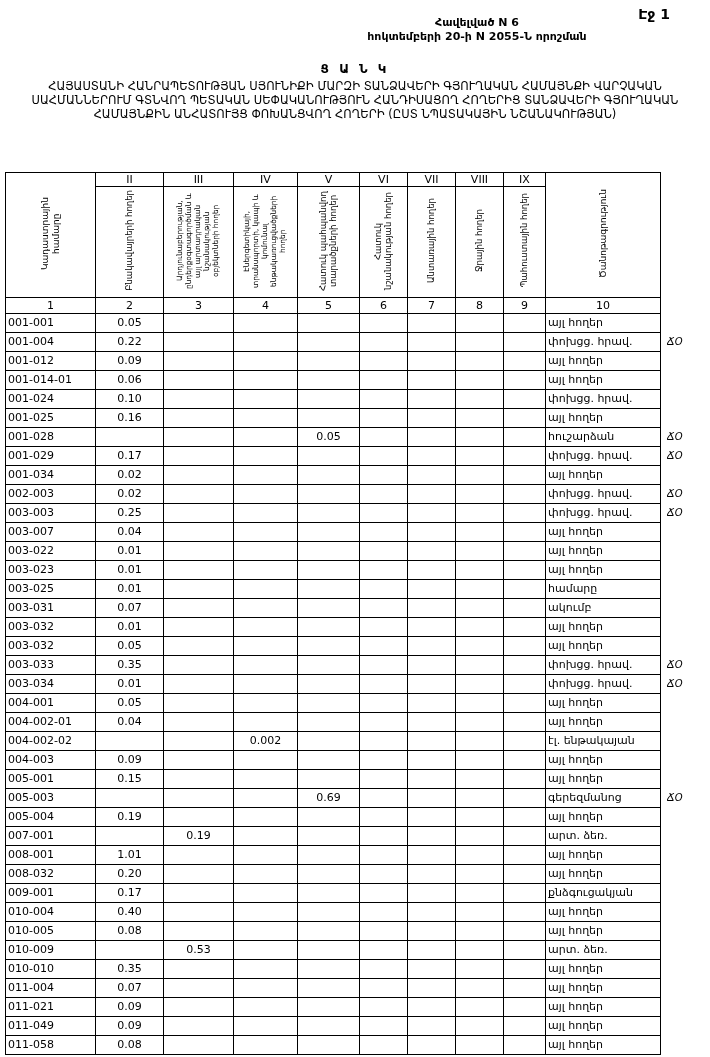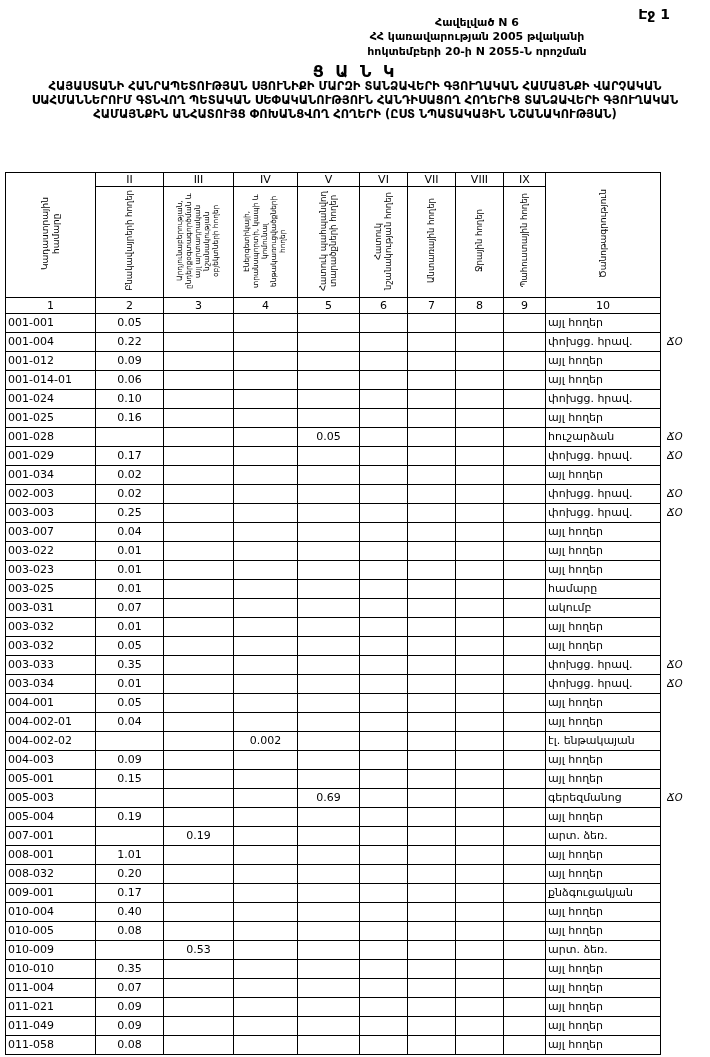--- a/index.html
+++ b/index.html
@@ -8,25 +8,25 @@
     background:#ffffff;color:#000;
     font-family:"DejaVu Sans", sans-serif;
   }
   .page-label{position:absolute;top:6px;right:40px;font-size:14px;font-weight:bold;}
   .appendix{
     position:absolute;top:16px;left:327px;width:300px;
     text-align:center;font-size:11px;font-weight:bold;line-height:1.3;
   }
   .doc-title{
     position:absolute;top:62px;left:0;width:100%;text-align:center;
-    font-size:16px;font-weight:bold;letter-spacing:3px;
+    font-size:12px;font-weight:bold;letter-spacing:3px;
   }
   .doc-subtitle{
     position:absolute;top:79px;left:12px;width:686px;text-align:center;
-    font-size:11.5px;font-weight:bold;line-height:1.22;
+    font-size:11.5px;font-weight:normal;line-height:1.22;
   }
   table#land-table{
     position:absolute;top:172px;left:5px;
     border-collapse:collapse;table-layout:fixed;
   }
   #land-table td{
     border:1px solid #000;font-size:11px;padding:0 2px;
     overflow:hidden;white-space:nowrap;
   }
   td.roman{height:13px;line-height:13px;text-align:center;font-size:9px;padding:0;margin-top:47px;}
@@ -46,21 +46,20 @@
   #land-table td.mark-cell{border:none;padding:0 0 0 6px;font-size:10px;font-style:italic;margin-top:20px;}
 </style>
 </head>
 <body>
 
 <div class="page">
   <div class="page-label">Էջ 1</div>
 
   <div class="appendix">
     <div>Հավելված N 6</div>
-    <div>ՀՀ կառավարության 2005 թվականի</div>
     <div>հոկտեմբերի 20-ի N 2055-Ն որոշման</div>
   </div>
 
   <div class="doc-title">Ց Ա Ն Կ</div>
   <div class="doc-subtitle">ՀԱՅԱՍՏԱՆԻ ՀԱՆՐԱՊԵՏՈՒԹՅԱՆ ՍՅՈՒՆԻՔԻ ՄԱՐԶԻ ՏԱՆՁԱՎԵՐԻ ԳՅՈՒՂԱԿԱՆ ՀԱՄԱՅՆՔԻ ՎԱՐՉԱԿԱՆ ՍԱՀՄԱՆՆԵՐՈՒՄ ԳՏՆՎՈՂ ՊԵՏԱԿԱՆ ՍԵՓԱԿԱՆՈՒԹՅՈՒՆ ՀԱՆԴԻՍԱՑՈՂ ՀՈՂԵՐԻՑ ՏԱՆՁԱՎԵՐԻ ԳՅՈՒՂԱԿԱՆ ՀԱՄԱՅՆՔԻՆ ԱՆՀԱՏՈՒՅՑ ՓՈԽԱՆՑՎՈՂ ՀՈՂԵՐԻ (ԸՍՏ ՆՊԱՏԱԿԱՅԻՆ ՆՇԱՆԱԿՈՒԹՅԱՆ)</div>
 
   <table id="land-table">
       <colgroup>
         <col style="width: 90px;">
         <col style="width: 68px;">

